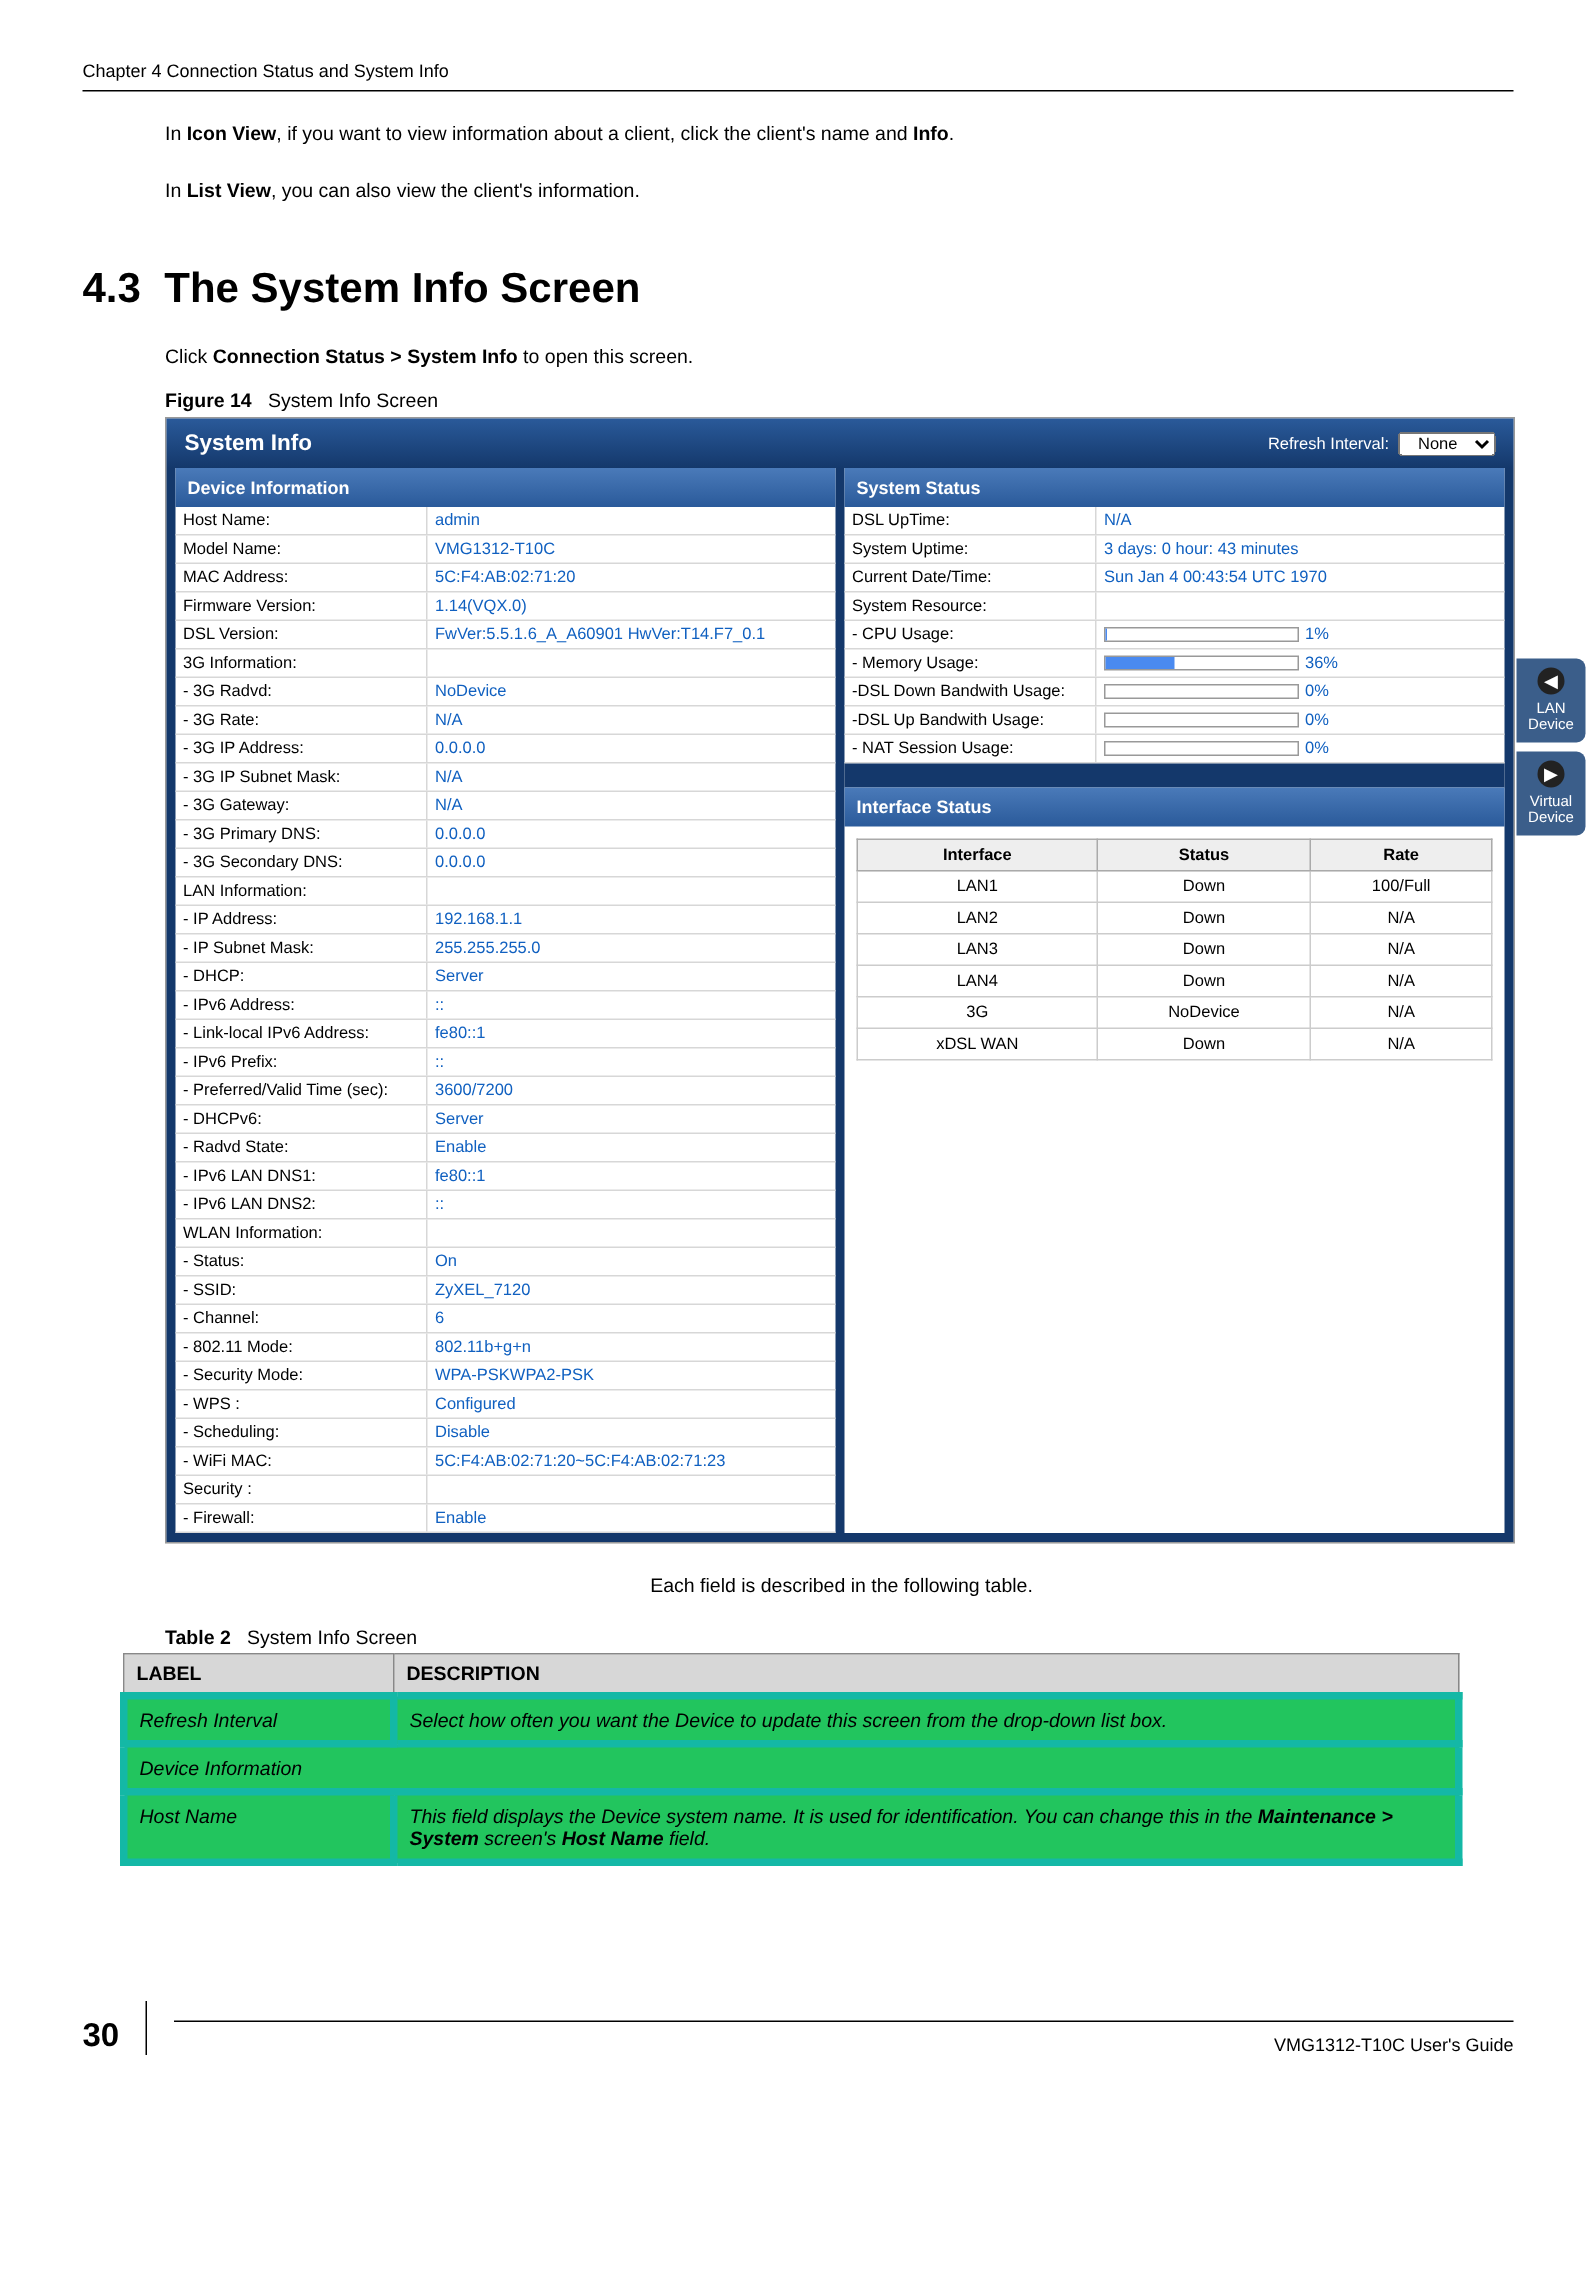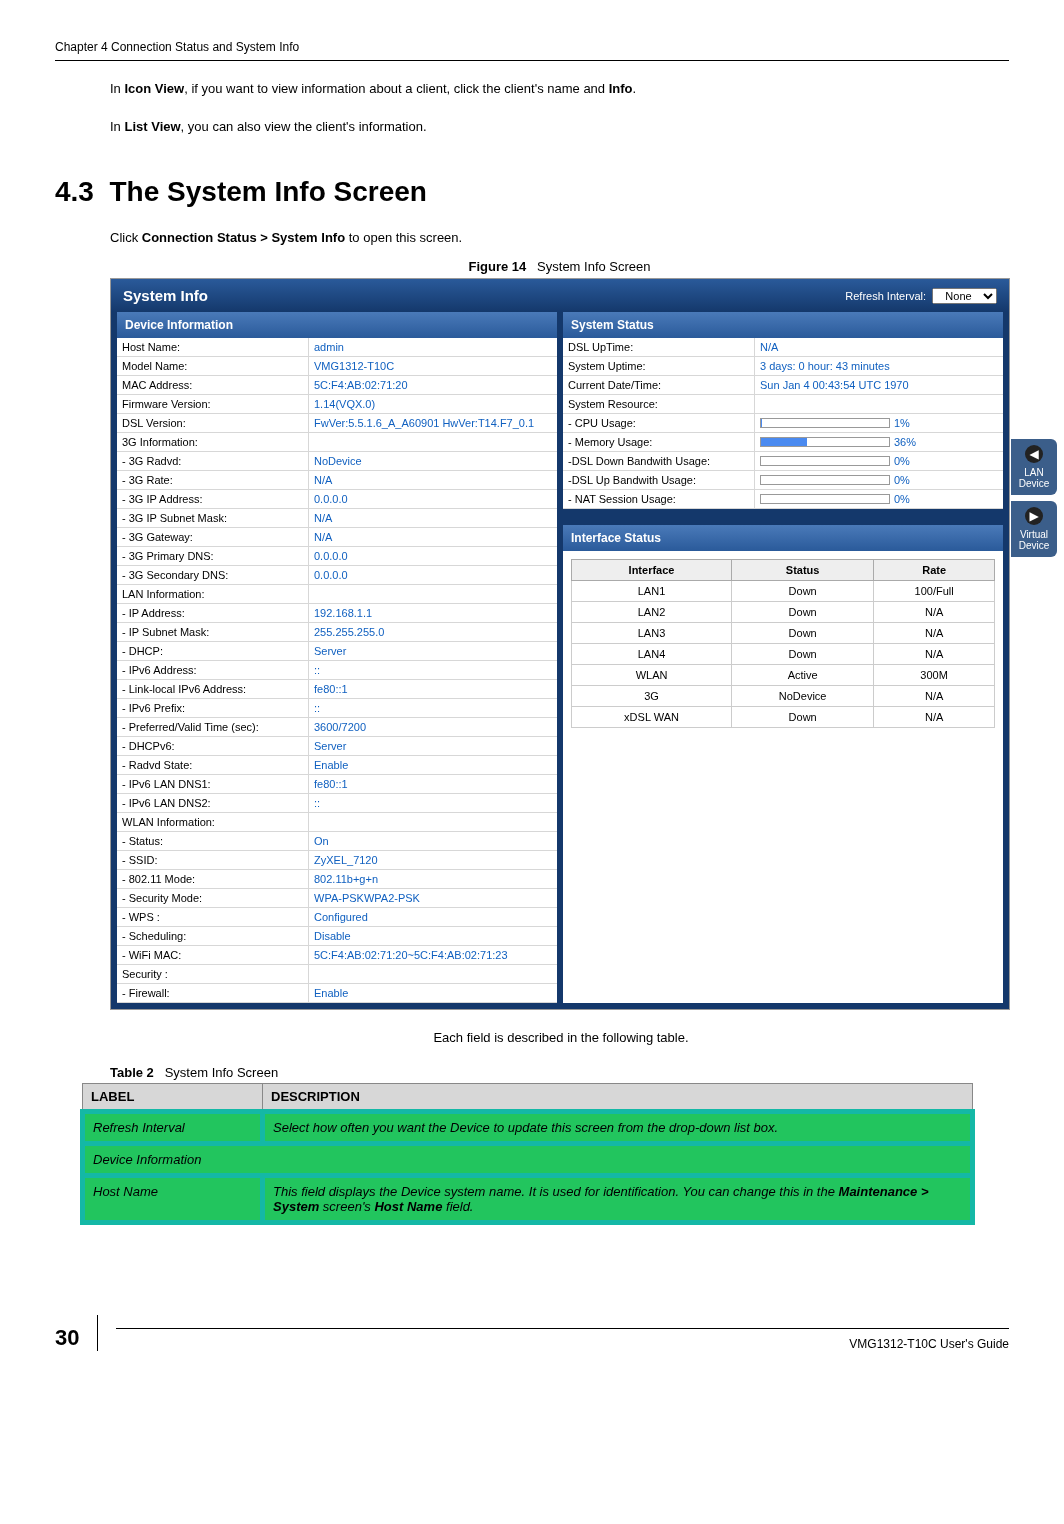--- a/index.html
+++ b/index.html
@@ -4,31 +4,31 @@
 <style>
   * { box-sizing: border-box; margin: 0; padding: 0; }
   body { font-family: Verdana, Geneva, sans-serif; font-size: 13px; color: #000; background: #fff; width: 1064px; margin: 0 auto; }
   .page { padding: 40px 55px 30px 55px; }
   .header-rule { border-bottom: 1px solid #000; margin-bottom: 18px; }
   .chapter-header { font-size: 12px; padding-bottom: 6px; }
   .body-text { margin-left: 55px; margin-bottom: 18px; line-height: 1.5; }
   .body-text b { font-weight: bold; }
   h1.section { font-family: Arial, Helvetica, sans-serif; font-size: 28px; font-weight: bold; margin: 40px 0 22px 0; }
   .callout { margin-left: 55px; margin-bottom: 14px; }
-  .fig-label { margin-left: 55px; font-size: 13px; margin-bottom: 4px; text-align: center; }
+  .fig-label { margin-left: 55px; font-size: 13px; margin-bottom: 4px; }
   .fig-label b { font-weight: bold; }
   .screenshot { margin-left: 55px; border: 1px solid #999; width: 900px; background: #e5e5e5; font-family: Arial, sans-serif; font-size: 11px; position: relative; }
   .shot-title { background: linear-gradient(#2a5a9a,#14386b); color: #fff; font-size: 15px; font-weight: bold; padding: 8px 12px; display:flex; justify-content:space-between; align-items:center;}
   .refresh { font-size:11px; font-weight:normal; display:flex; align-items:center; gap:6px;}
   .refresh select { font-size: 11px; width: 65px; text-align: center; }
   .shot-body { display:flex; background:#14386b; padding:0 6px 6px 6px; gap:6px;}
   .col { background:#fff; flex:1; }
   .panel-head { background: linear-gradient(#4a7ab9,#2a5a9a); color:#fff; font-weight:bold; font-size:12px; padding:6px 8px;}
   .grid-row { display:flex; border-bottom:1px solid #d7d7d7; }
-  .gcell-l { width: 192px; padding:3px 5px; border-right:1px solid #d7d7d7; font-size:11px;}
+  .gcell-l { width: 168px; padding:3px 5px; border-right:1px solid #d7d7d7; font-size:11px;}
   .gcell-r { flex:1; padding:3px 5px; color:#1060c0; font-size:11px;}
   .gcell-r.bar { display:flex; align-items:center; gap:4px;}
   .barouter{border:1px solid #999; width:130px; height:10px; background:#fff;}
   .barfill{height:100%; background:#4a8af0;}
   .gap { height: 16px; background:#14386b;}
   .iface-table { width:100%; border-collapse:collapse; font-size:11px;}
   .iface-table th { background:#eee; border:1px solid #aaa; padding:4px; font-weight:bold;}
   .iface-table td { border:1px solid #ccc; padding:4px; text-align:center; }
   .side-tabs { position:absolute; right:-48px; top:160px; width:46px;}
   .tab { background:#3b5e8a; color:#fff; font-size:10px; text-align:center; padding:6px 2px; margin-bottom:6px; border-radius:0 6px 6px 0;}
@@ -189,20 +189,24 @@
             </div>
             <div class="grid-row">
               <div class="gcell-l"> - Status:</div>
               <div class="gcell-r">On</div>
             </div>
             <div class="grid-row">
               <div class="gcell-l"> - SSID:</div>
               <div class="gcell-r">ZyXEL_7120</div>
             </div>
             <div class="grid-row">
+              <div class="gcell-l"> - Channel:</div>
+              <div class="gcell-r">6</div>
+            </div>
+            <div class="grid-row">
               <div class="gcell-l"> - 802.11 Mode:</div>
               <div class="gcell-r">802.11b+g+n</div>
             </div>
             <div class="grid-row">
               <div class="gcell-l"> - Security Mode:</div>
               <div class="gcell-r">WPA-PSKWPA2-PSK</div>
             </div>
             <div class="grid-row">
               <div class="gcell-l"> - WPS :</div>
               <div class="gcell-r">Configured</div>
@@ -314,25 +318,20 @@
                 </tr>
                 <tr>
                   <td>LAN3</td>
                   <td>Down</td>
                   <td>N/A</td>
                 </tr>
                 <tr>
                   <td>LAN4</td>
                   <td>Down</td>
                   <td>N/A</td>
-                </tr>
-                <tr>
-                  <td>WLAN</td>
-                  <td>Active</td>
-                  <td>300M</td>
                 </tr>
                 <tr>
                   <td>3G</td>
                   <td>NoDevice</td>
                   <td>N/A</td>
                 </tr>
                 <tr>
                   <td>xDSL WAN</td>
                   <td>Down</td>
                   <td>N/A</td>

